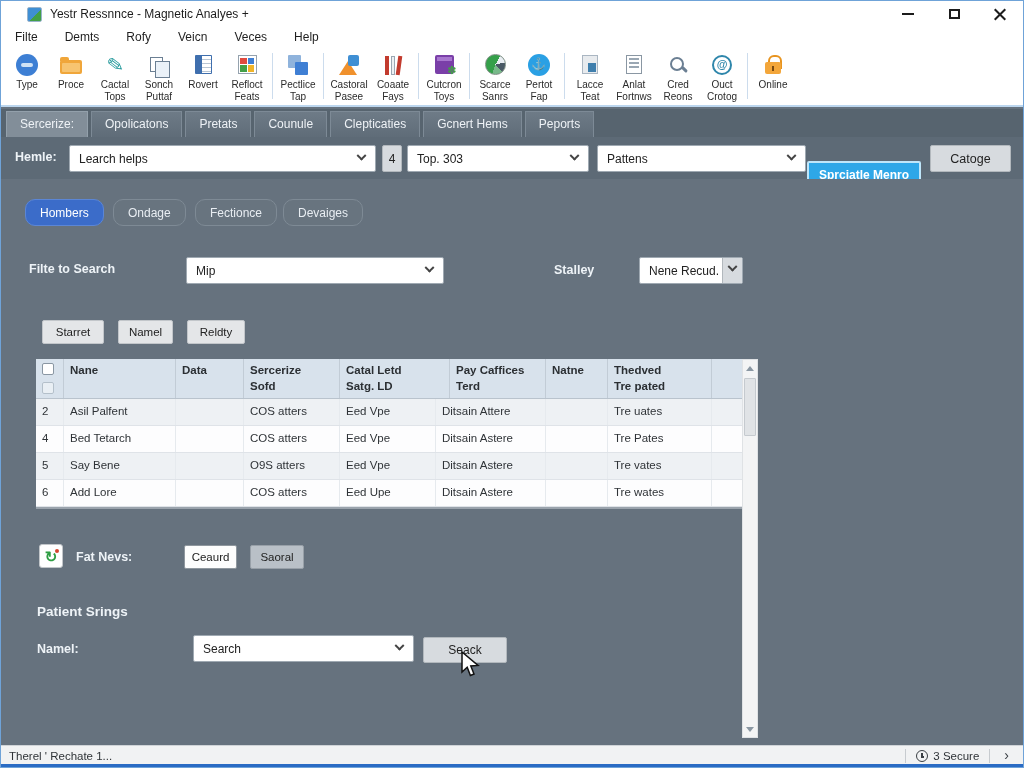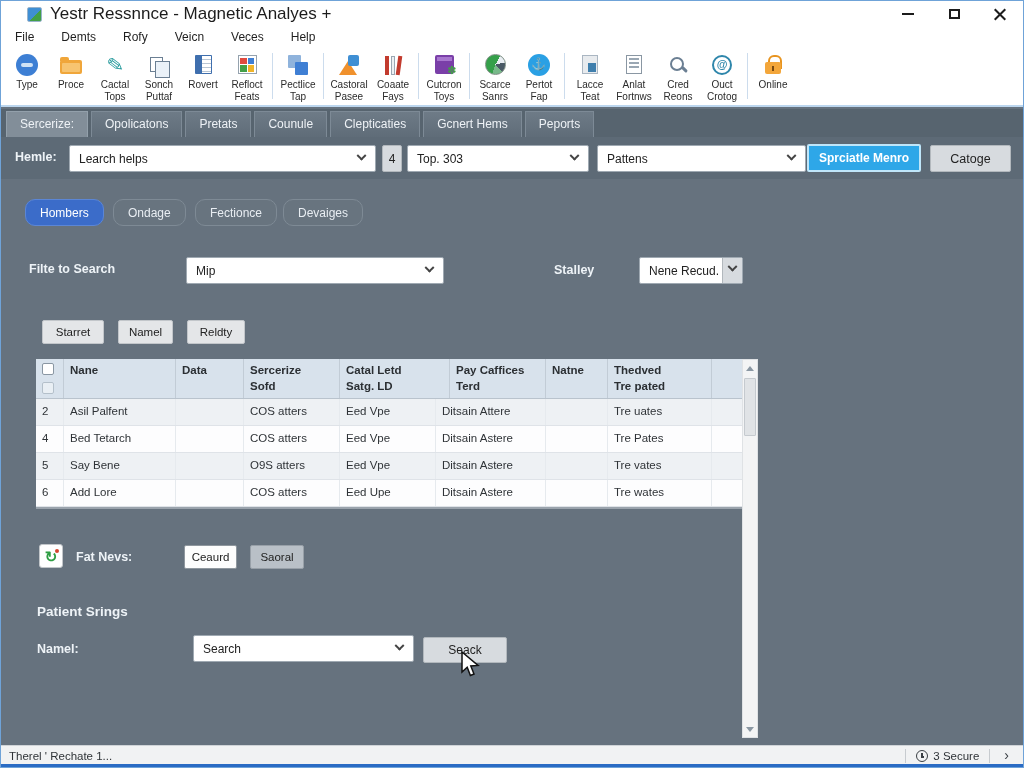--- a/index.html
+++ b/index.html
@@ -3,21 +3,21 @@
 <meta charset="utf-8">
 <style>
   * { box-sizing:border-box; margin:0; padding:0; }
   html,body { width:1024px; height:768px; overflow:hidden; }
   body { font-family:"Liberation Sans", sans-serif; background:#66727e; }
   .window { position:relative; width:1024px; height:768px; background:#66727e; border:1px solid #6fa3d8; }
 
   
   .titlebar { position:absolute; left:0; top:0; width:100%; height:26px; background:#fff; display:flex; align-items:center; }
   .app-icon { width:15px; height:15px; margin:0 8px 0 26px; border-radius:2px; background:linear-gradient(135deg,#3f8fd4 55%,#43a047 55%); border:1px solid #9ab4cc; }
-  .title-text { font-size:17px; color:#1c1c1c; }
+  .title-text { font-size:12px; color:#1c1c1c; }
   .wc-group { margin-left:auto; display:flex; height:100%; }
   .wc { width:46px; height:100%; display:flex; align-items:center; justify-content:center; cursor:default; }
   .min-glyph { width:12px; height:2px; background:#1c1c1c; }
   .max-glyph { width:11px; height:10px; border:2px solid #1c1c1c; }
   .close-glyph { position:relative; width:14px; height:14px; }
   .close-glyph::before,.close-glyph::after { content:""; position:absolute; left:6px; top:0; width:2px; height:15px; background:#1c1c1c; }
   .close-glyph::before { transform:rotate(45deg);} .close-glyph::after { transform:rotate(-45deg);}
 
   
   .menubar { position:absolute; left:0; top:26px; width:100%; height:20px; background:#fff; display:flex; align-items:center; gap:27px; padding-left:14px; }
@@ -146,21 +146,21 @@
       <div class="wc">
           <span class="max-glyph"></span>
         </div>
       <div class="wc">
           <span class="close-glyph"></span>
         </div>
     </div>
   </div>
 
   <div class="menubar">
-    <span class="menu-item">File</span>
+    <span class="menu-item">Filte</span>
     <span class="menu-item">Demts</span>
     <span class="menu-item">Rofy</span>
     <span class="menu-item">Veicn</span>
     <span class="menu-item">Veces</span>
     <span class="menu-item">Help</span>
   </div>
 
   <div class="toolbar">
     <div class="tool">
       <div class="ticon">
@@ -324,21 +324,21 @@
     </div>
     <div class="btn btn-gray" style="left:381px; top:8px; width:20px; height:27px;">4</div>
     <div class="combo" style="left:406px; top:8px; width:182px;">
       <span>Top. 303</span>
         <span class="cv"></span>
     </div>
     <div class="combo" style="left:596px; top:8px; width:209px;">
       <span>Pattens</span>
         <span class="cv"></span>
     </div>
-    <div class="btn btn-blue" style="left:806px; top:7px; width:114px; height:28px;">Sprciatle Menro</div>
+    <div class="btn btn-blue" style="left:806px; top:24px; width:114px; height:28px;">Sprciatle Menro</div>
     <div class="btn btn-gray" style="left:929px; top:8px; width:81px; height:27px; font-size:12.5px;">Catoge</div>
   </div>
 
   <div class="content">
 
     <div class="subtab active" style="left:24px;">Hombers</div>
     <div class="subtab idle" style="left:112px;">Ondage</div>
     <div class="subtab idle" style="left:194px;">Fectionce</div>
     <div class="subtab idle" style="left:282px;">Devaiges</div>
 

